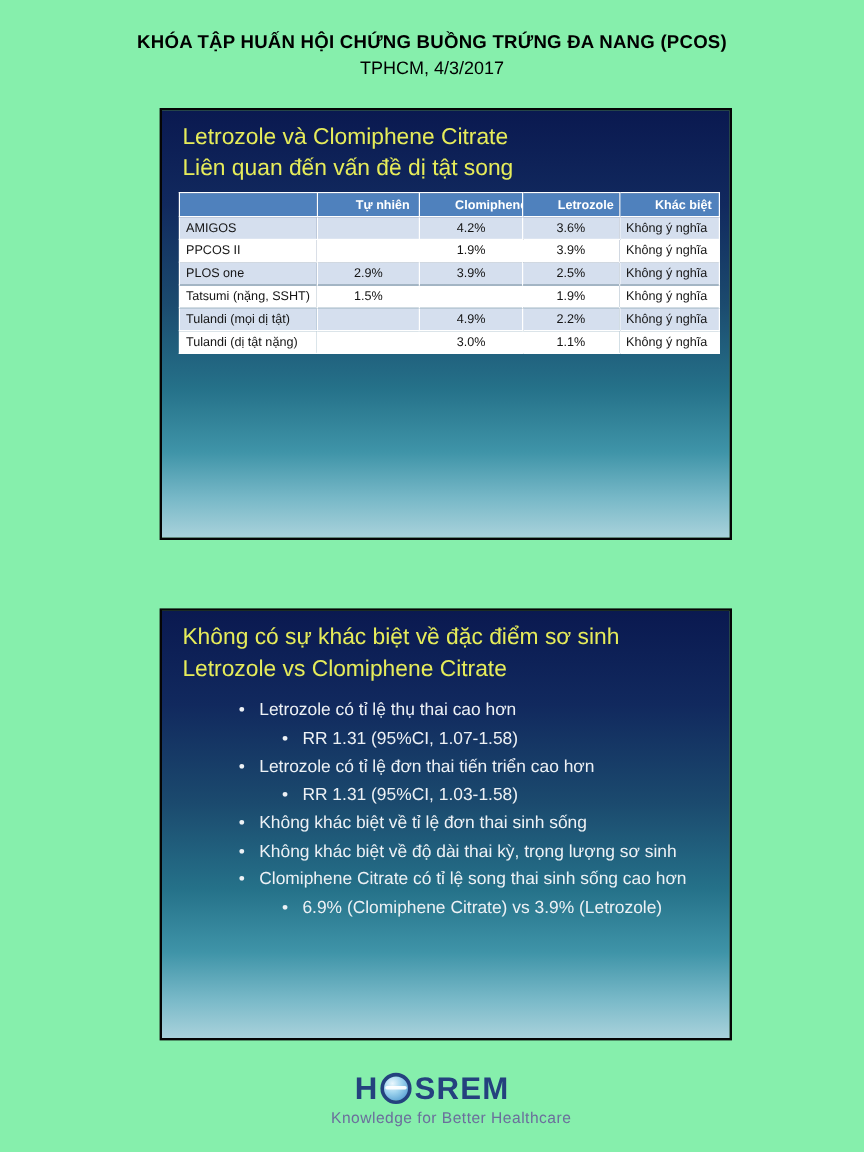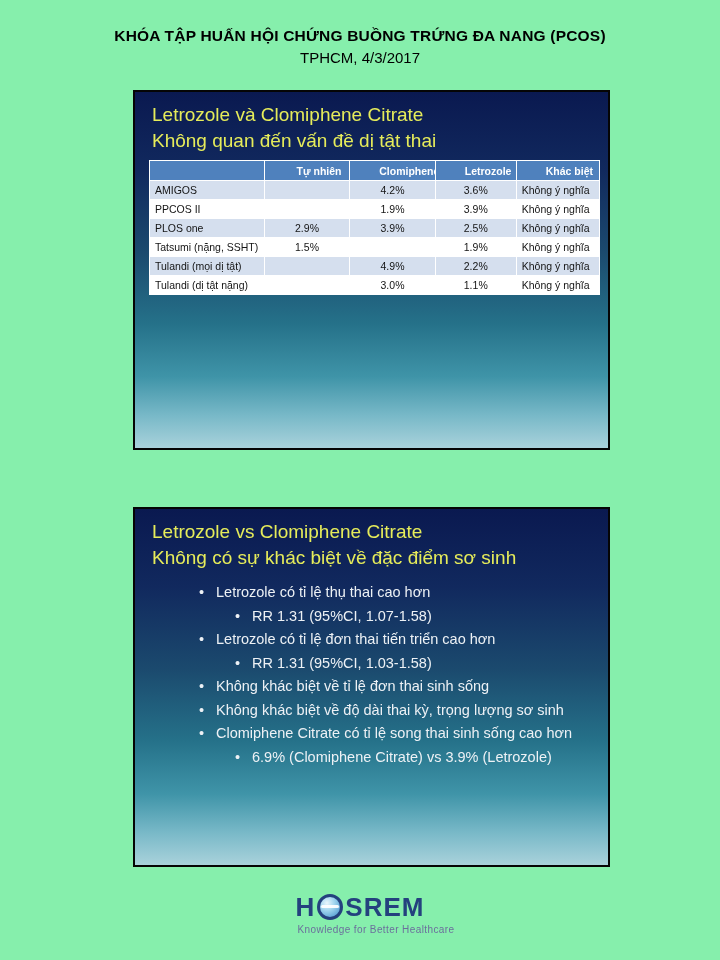--- a/index.html
+++ b/index.html
@@ -41,36 +41,36 @@
   .b.l1::before{left:19px;}
   .b.l2{padding-left:72px;}
   .b.l2::before{left:55px;}
 
   
   .logo{position:absolute;top:894px;left:0;width:100%;text-align:center;}
   .brand{display:flex;align-items:center;justify-content:center;gap:1px;font-size:26px;font-weight:700;color:#24417e;letter-spacing:1px;line-height:26px;}
   .globe{width:20px;height:20px;border-radius:50%;border:3px solid #24417e;position:relative;display:inline-block;margin:0 1px;
     background:radial-gradient(circle at 35% 30%,#eaf7fd 0%,#9fd4ee 40%,#3e8ec9 100%);}
   .globe .stripe{position:absolute;left:5%;right:5%;top:42%;height:3px;background:rgba(255,255,255,0.92);border-radius:2px;}
-  .tagline{font-size:10px;color:#6b6f9c;margin-top:4px;letter-spacing:0.4px;padding-left:32px;}
+  .tagline{font-size:13px;color:#6b6f9c;margin-top:4px;letter-spacing:0.4px;padding-left:32px;}
 </style>
 </head>
 <body>
 
 <div class="page">
 
   <header class="page-header">
     <div class="ph1">KHÓA TẬP HUẤN HỘI CHỨNG BUỒNG TRỨNG ĐA NANG (PCOS)</div>
     <div class="ph2">TPHCM, 4/3/2017</div>
   </header>
 
   <section class="slide slide1">
     <div class="slide-title">
       <div>Letrozole và Clomiphene Citrate</div>
-      <div>Không quan đến vấn đề dị tật thai</div>
+      <div>Liên quan đến vấn đề dị tật song</div>
     </div>
     <table class="data-table">
       <thead>
         <tr>
           <th class="c0"></th>
           <th class="c1">Tự nhiên</th>
           <th class="c2">Clomiphene</th>
           <th class="c3">Letrozole</th>
           <th class="c4">Khác biệt</th>
         </tr>
@@ -117,22 +117,22 @@
           <td class="c2">3.0%</td>
           <td class="c3">1.1%</td>
           <td class="c4">Không ý nghĩa</td>
         </tr>
       </tbody>
     </table>
   </section>
 
   <section class="slide slide2">
     <div class="slide-title">
+      <div>Không có sự khác biệt về đặc điểm sơ sinh</div>
       <div>Letrozole vs Clomiphene Citrate</div>
-      <div>Không có sự khác biệt về đặc điểm sơ sinh</div>
     </div>
     <div class="bullets">
       <div class="b l1">Letrozole có tỉ lệ thụ thai cao hơn</div>
       <div class="b l2">RR 1.31 (95%CI, 1.07-1.58)</div>
       <div class="b l1">Letrozole có tỉ lệ đơn thai tiến triển cao hơn</div>
       <div class="b l2">RR 1.31 (95%CI, 1.03-1.58)</div>
       <div class="b l1">Không khác biệt về tỉ lệ đơn thai sinh sống</div>
       <div class="b l1">Không khác biệt về độ dài thai kỳ, trọng lượng sơ sinh</div>
       <div class="b l1">Clomiphene Citrate có tỉ lệ song thai sinh sống cao hơn</div>
       <div class="b l2">6.9% (Clomiphene Citrate) vs 3.9% (Letrozole)</div>

